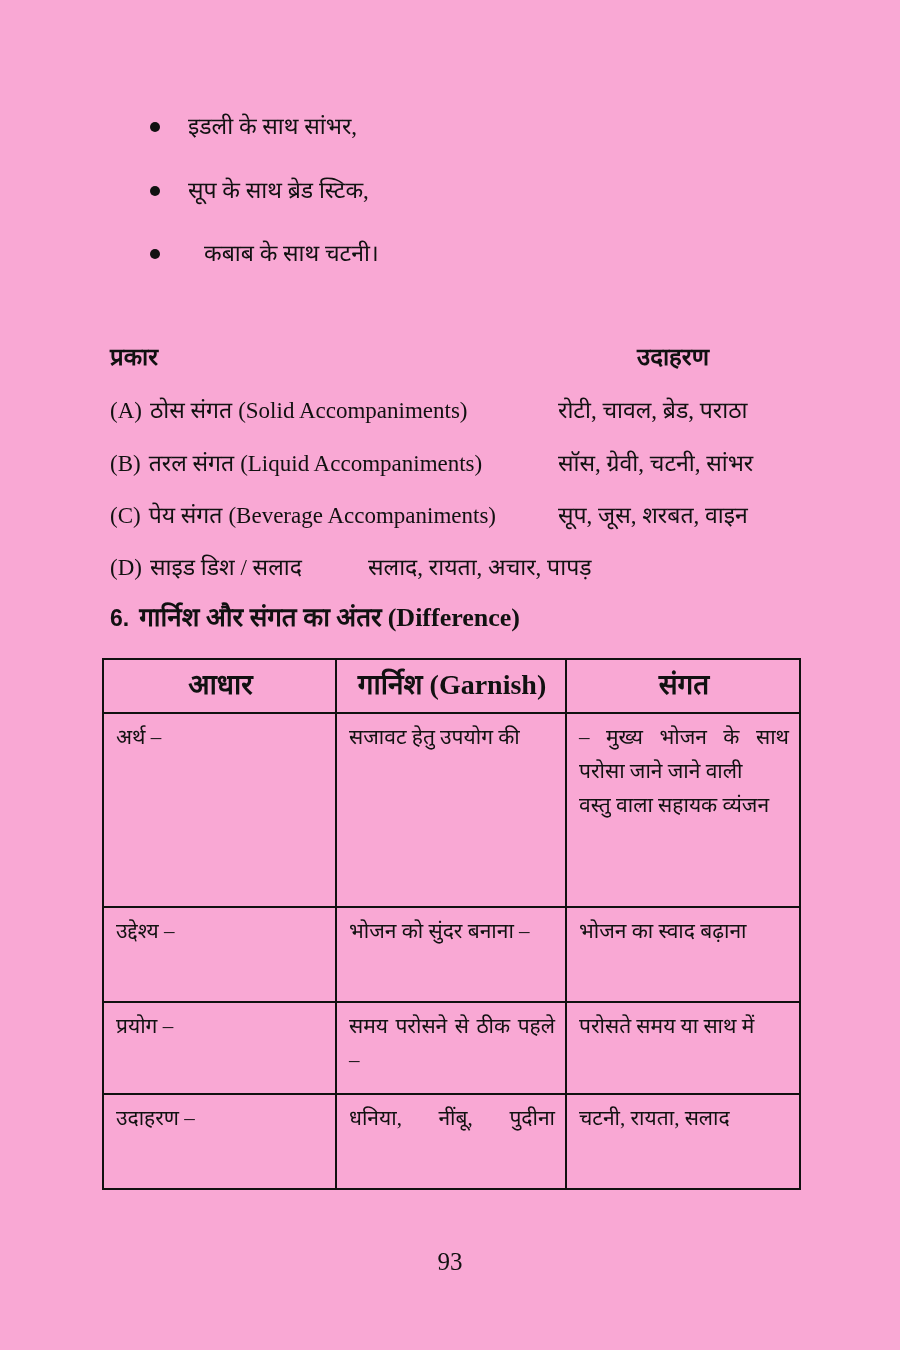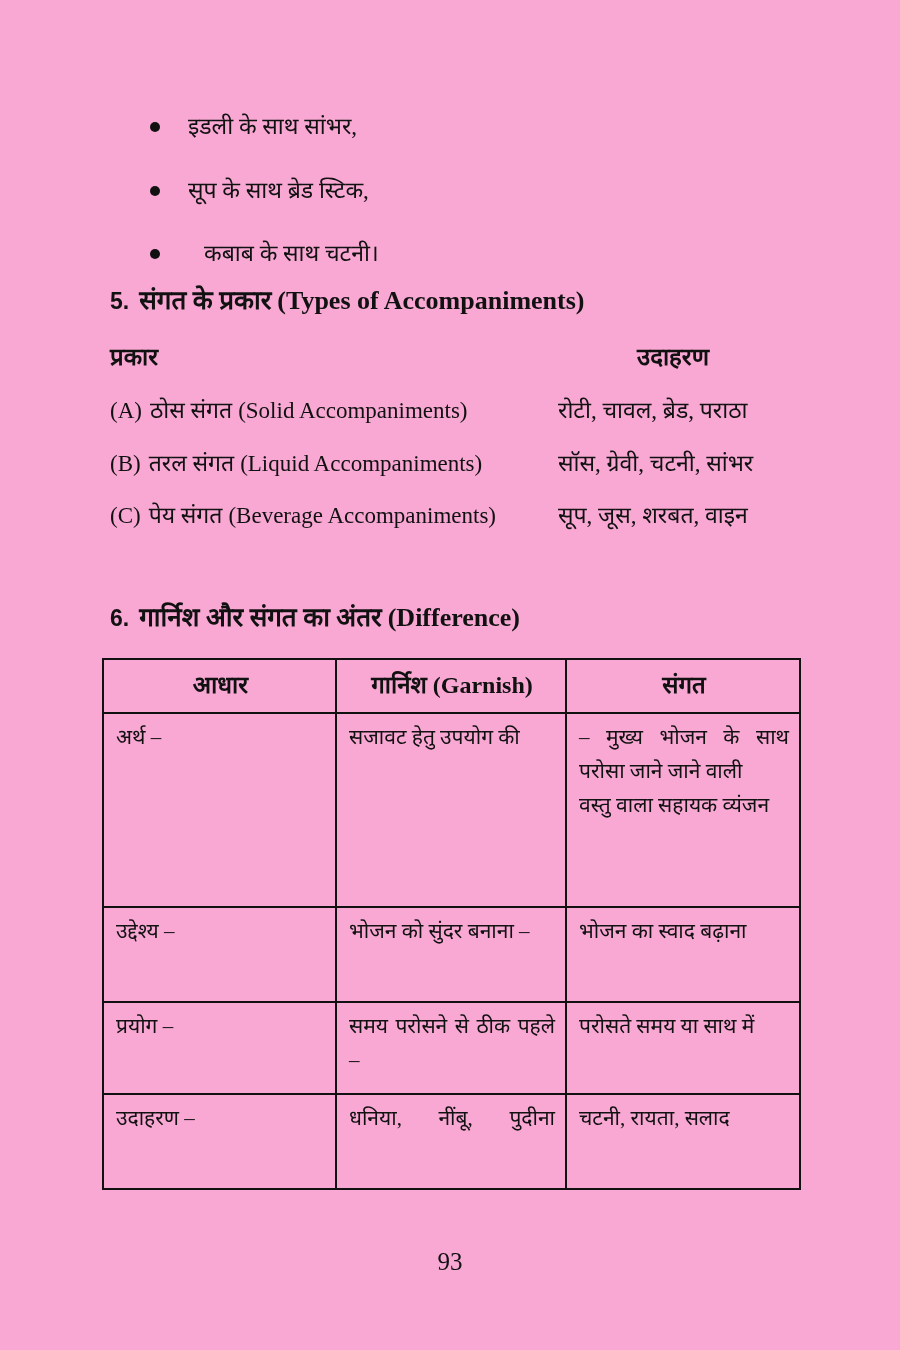--- a/index.html
+++ b/index.html
@@ -105,21 +105,21 @@
   .diff-table th, .diff-table td {
     border: 2px solid #111111;
     vertical-align: top;
     padding: 6px 10px 4px 12px;
     font-size: 21px;
     line-height: 34px;
   }
   .diff-table th {
     height: 40px;
     font-weight: 700;
-    font-size: 24px;
+    font-size: 28px;
     text-align: center;
     padding-top: 8px;
     font-family: Liberation Serif, serif;
   }
   .cell-basis   { text-align: left; }
   .cell-justify { text-align: justify; white-space: pre-line; }
   .cell-justify-last { text-align: justify; text-align-last: justify; white-space: pre-line; }
   .row-meaning  td { height: 182px; }
   .row-purpose  td { height: 83px; }
   .row-usage    td { height: 80px; }
@@ -146,40 +146,41 @@
   </div>
   <div class="bullet-item b2">
     <span class="bullet-dot"></span>
     <span>सूप के साथ ब्रेड स्टिक,</span>
   </div>
   <div class="bullet-item b3">
     <span class="bullet-dot"></span>
     <span>कबाब के साथ चटनी।</span>
   </div>
 
-  <div class="section-heading h5">
-    <span class="heading-number">5.</span><span>संगत के प्रकार</span><span class="heading-en">(Types of Accompaniments)</span>
-  </div>
 
   <div class="types-columns-header">
     <span class="col-label col-label-left">प्रकार</span>
     <span class="col-label col-label-right">उदाहरण</span>
   </div>
 
   <div class="acc-row ra">
     <span class="acc-left"><span class="acc-letter">(A)</span><span>ठोस संगत</span><span class="acc-en">(Solid Accompaniments)</span></span>
     <span class="acc-examples">रोटी, चावल, ब्रेड, पराठा</span>
   </div>
   <div class="acc-row rb">
     <span class="acc-left"><span class="acc-letter">(B)</span><span>तरल संगत</span><span class="acc-en">(Liquid Accompaniments)</span></span>
     <span class="acc-examples">सॉस, ग्रेवी, चटनी, सांभर</span>
   </div>
   <div class="acc-row rc">
     <span class="acc-left"><span class="acc-letter">(C)</span><span>पेय संगत</span><span class="acc-en">(Beverage Accompaniments)</span></span>
     <span class="acc-examples">सूप, जूस, शरबत, वाइन</span>
+  </div>
+  <div class="acc-row rd">
+    <span class="acc-left"><span class="acc-letter">(D)</span><span>साइड डिश / सलाद</span></span>
+    <span class="acc-examples">सलाद, रायता, अचार, पापड़</span>
   </div>
 
   <div class="section-heading h6">
     <span class="heading-number">6.</span><span>गार्निश और संगत का अंतर</span><span class="heading-en">(Difference)</span>
   </div>
 
   <table class="diff-table">
     <colgroup>
       <col style="width:233px">
       <col style="width:230px">

